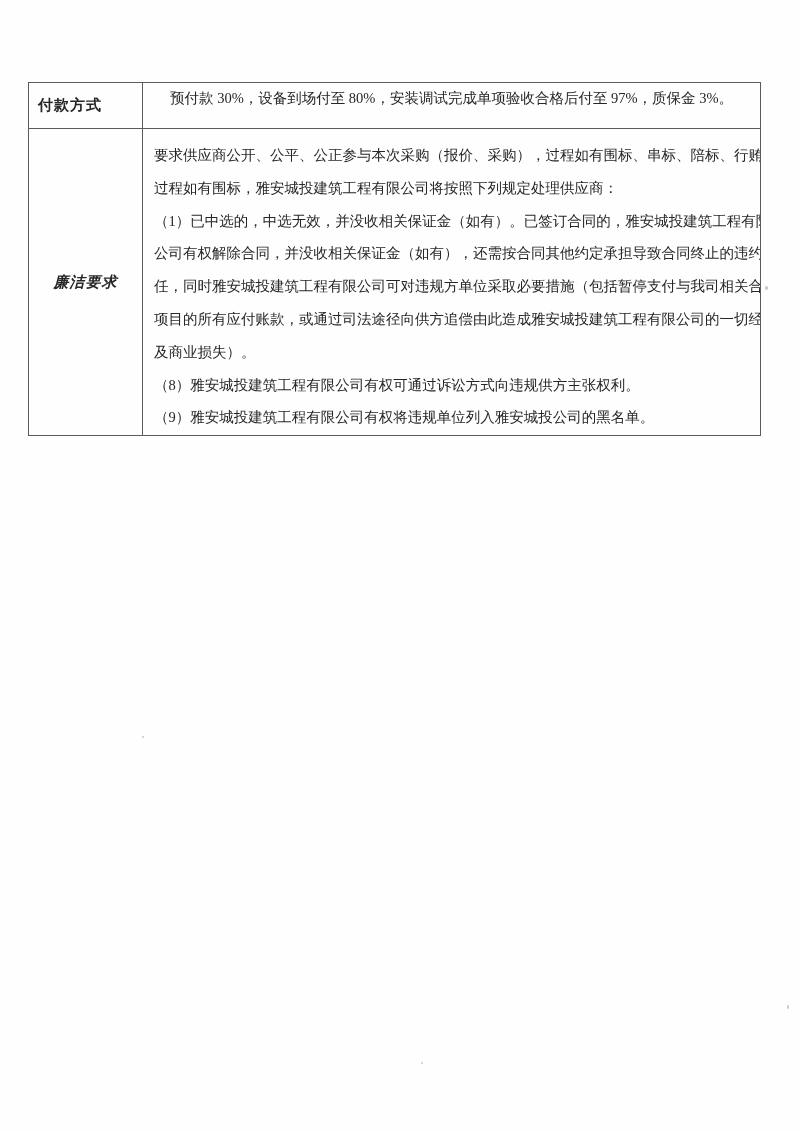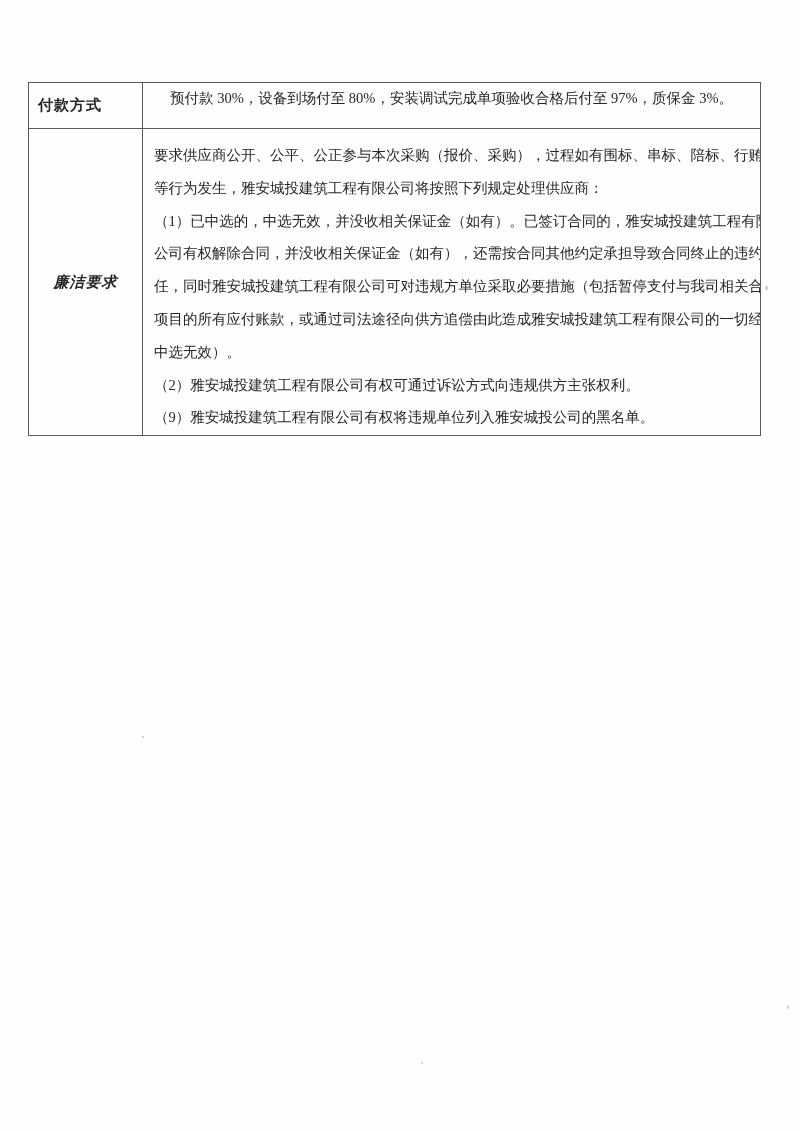--- a/index.html
+++ b/index.html
@@ -81,27 +81,27 @@
   </colgroup>
   <tbody>
     <tr class="row-payment">
       <td class="label-cell label-payment">付款方式</td>
       <td class="content-payment">预付款 30%，设备到场付至 80%，安装调试完成单项验收合格后付至 97%，质保金 3%。</td>
     </tr>
     <tr class="row-integrity">
       <td class="label-cell label-integrity">廉洁要求</td>
       <td class="content-integrity">
         <div class="text-line">要求供应商公开、公平、公正参与本次采购（报价、采购），过程如有围标、串标、陪标、行贿、</div>
-        <div class="text-line">等行为发生，雅安城投建筑工程有限公司将按照下列规定处理供应商：</div>
+        <div class="text-line">过程如有围标，雅安城投建筑工程有限公司将按照下列规定处理供应商：</div>
         <div class="text-line">（1）已中选的，中选无效，并没收相关保证金（如有）。已签订合同的，雅安城投建筑工程有限</div>
         <div class="text-line">公司有权解除合同，并没收相关保证金（如有），还需按合同其他约定承担导致合同终止的违约责</div>
         <div class="text-line">任，同时雅安城投建筑工程有限公司可对违规方单位采取必要措施（包括暂停支付与我司相关合作</div>
         <div class="text-line">项目的所有应付账款，或通过司法途径向供方追偿由此造成雅安城投建筑工程有限公司的一切经济</div>
-        <div class="text-line">中选无效）。</div>
-        <div class="text-line">（2）雅安城投建筑工程有限公司有权可通过诉讼方式向违规供方主张权利。</div>
+        <div class="text-line">及商业损失）。</div>
+        <div class="text-line">（8）雅安城投建筑工程有限公司有权可通过诉讼方式向违规供方主张权利。</div>
         <div class="text-line">（9）雅安城投建筑工程有限公司有权将违规单位列入雅安城投公司的黑名单。</div>
       </td>
     </tr>
   </tbody>
 </table>
 
 <div class="scan-speck speck-a"></div>
 <div class="scan-speck speck-b"></div>
 <div class="scan-speck speck-c"></div>
 <div class="scan-speck speck-d"></div>

